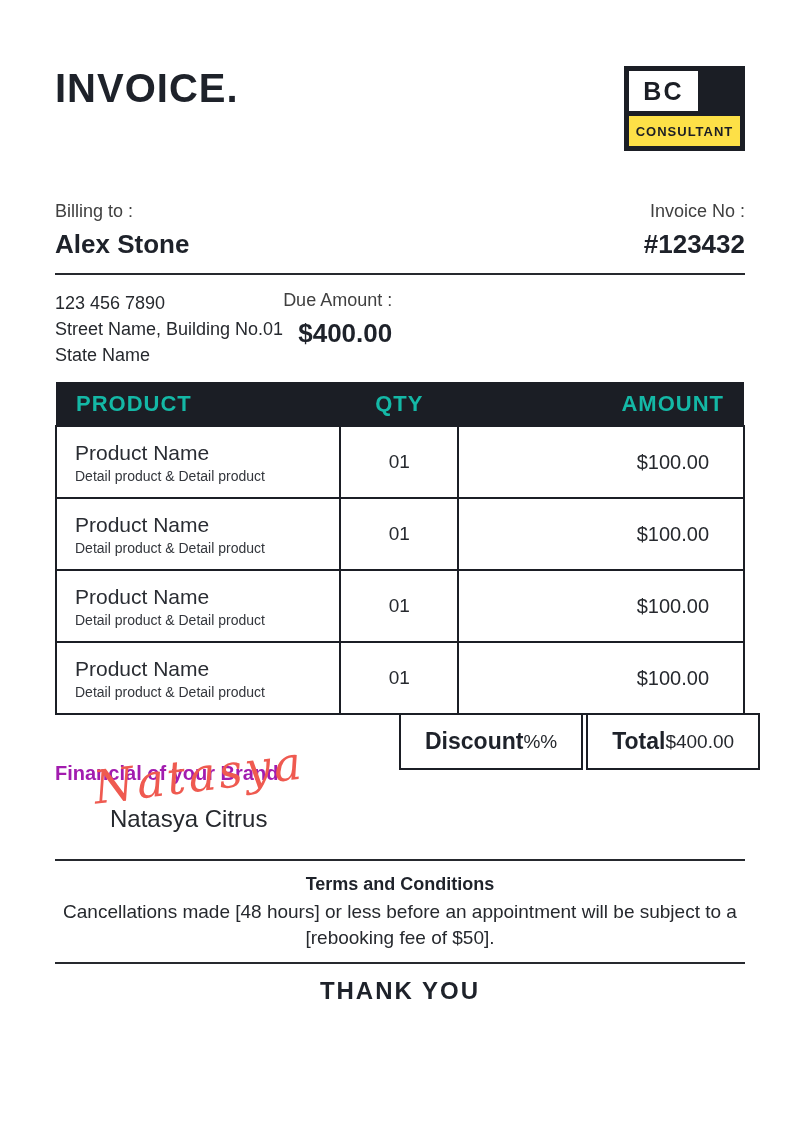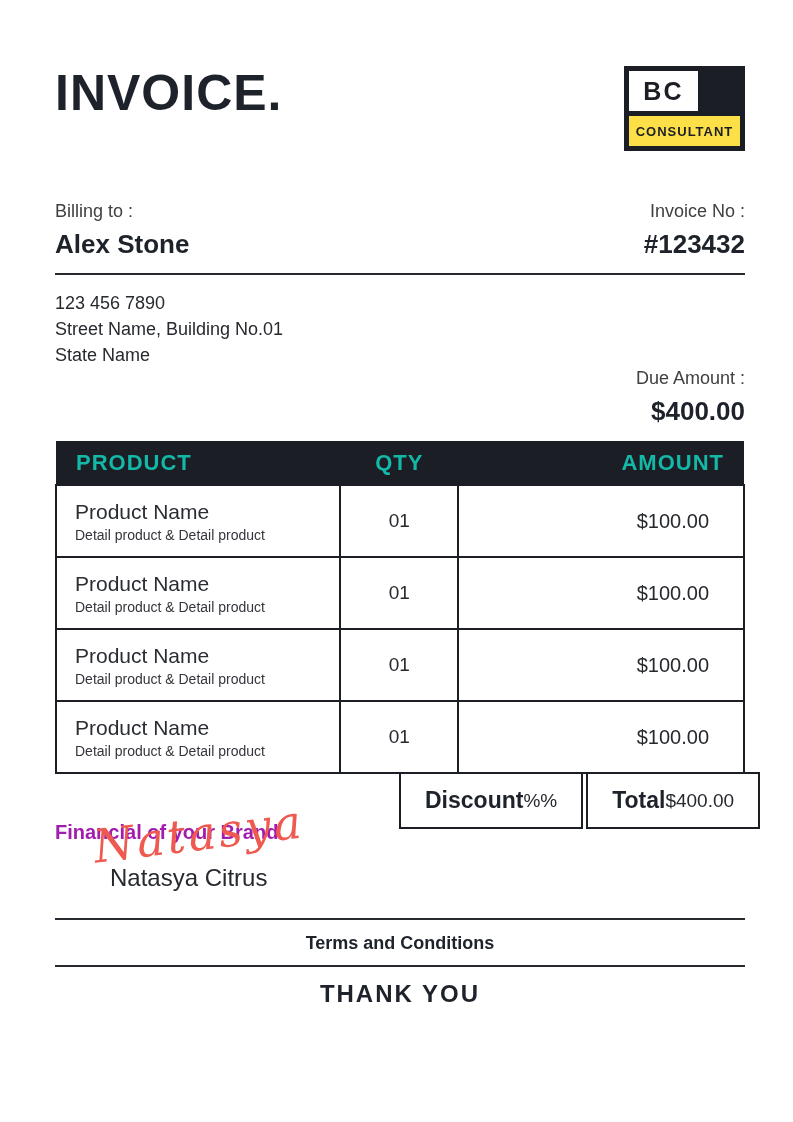--- a/index.html
+++ b/index.html
@@ -9,21 +9,21 @@
     font-family:"Liberation Sans", sans-serif;
     color:#26292e;
     position:relative;
     overflow:hidden;
   }
   .page { padding:66px 48px 0 55px; }
 
   
   .top { display:flex; justify-content:space-between; align-items:flex-start; }
   .title {
-    font-size:50px; font-weight:800; letter-spacing:1px;
+    font-size:40px; font-weight:800; letter-spacing:1px;
     color:#1e222a; line-height:1.1;
   }
   .logo {
     width:121px; height:85px; background:#1b1e25;
     padding:5px; display:flex; flex-direction:column; gap:5px;
   }
   .logo-top { flex:1; display:flex; }
   .logo-bc {
     width:62%; background:#ffffff; display:flex; align-items:center; justify-content:center;
     font-size:25px; font-weight:700; letter-spacing:2px; color:#1b1e25;
@@ -35,21 +35,21 @@
   }
 
   
   .billing-row { display:flex; justify-content:space-between; margin-top:50px; }
   .label { font-size:18px; color:#404040; }
   .big { font-size:26px; font-weight:700; margin-top:7px; color:#1e222a; }
   .right { text-align:right; }
 
   .rule { border:none; border-top:2px solid #26292e; margin-top:13px; }
 
-  .contact-row { display:flex; justify-content:flex-start; margin-top:15px;flex-direction:column; }
+  .contact-row { display:flex; justify-content:flex-start; margin-top:15px; }
   .contact-left div { font-size:18px; line-height:26px; }
 
   
   table.items { width:100%; border-collapse:collapse; margin-top:14px; }
   table.items th {
     background:#1b1e25; color:#14b8a6; height:44px;
     font-size:22px; font-weight:700; letter-spacing:1px;
   }
   th.c-prod { text-align:left; padding-left:20px; }
   th.c-qty  { text-align:center; }
@@ -197,19 +197,20 @@
   <div class="signature">
     <div class="brand-line">Financial of your Brand</div>
     <div class="script">Natasya</div>
     <div class="sig-name">Natasya Citrus</div>
   </div>
 
   <hr class="rule thin">
 
   <div class="terms">
     <div class="terms-title">Terms and Conditions</div>
+    <div class="terms-body">Cancellations made [48 hours] or less before an appointment will be subject to a [rebooking fee of $50].</div>
   </div>
 
   <hr class="rule thin bottom">
 
   <div class="thanks">THANK YOU</div>
 
 </div>
 
 </body></html>

